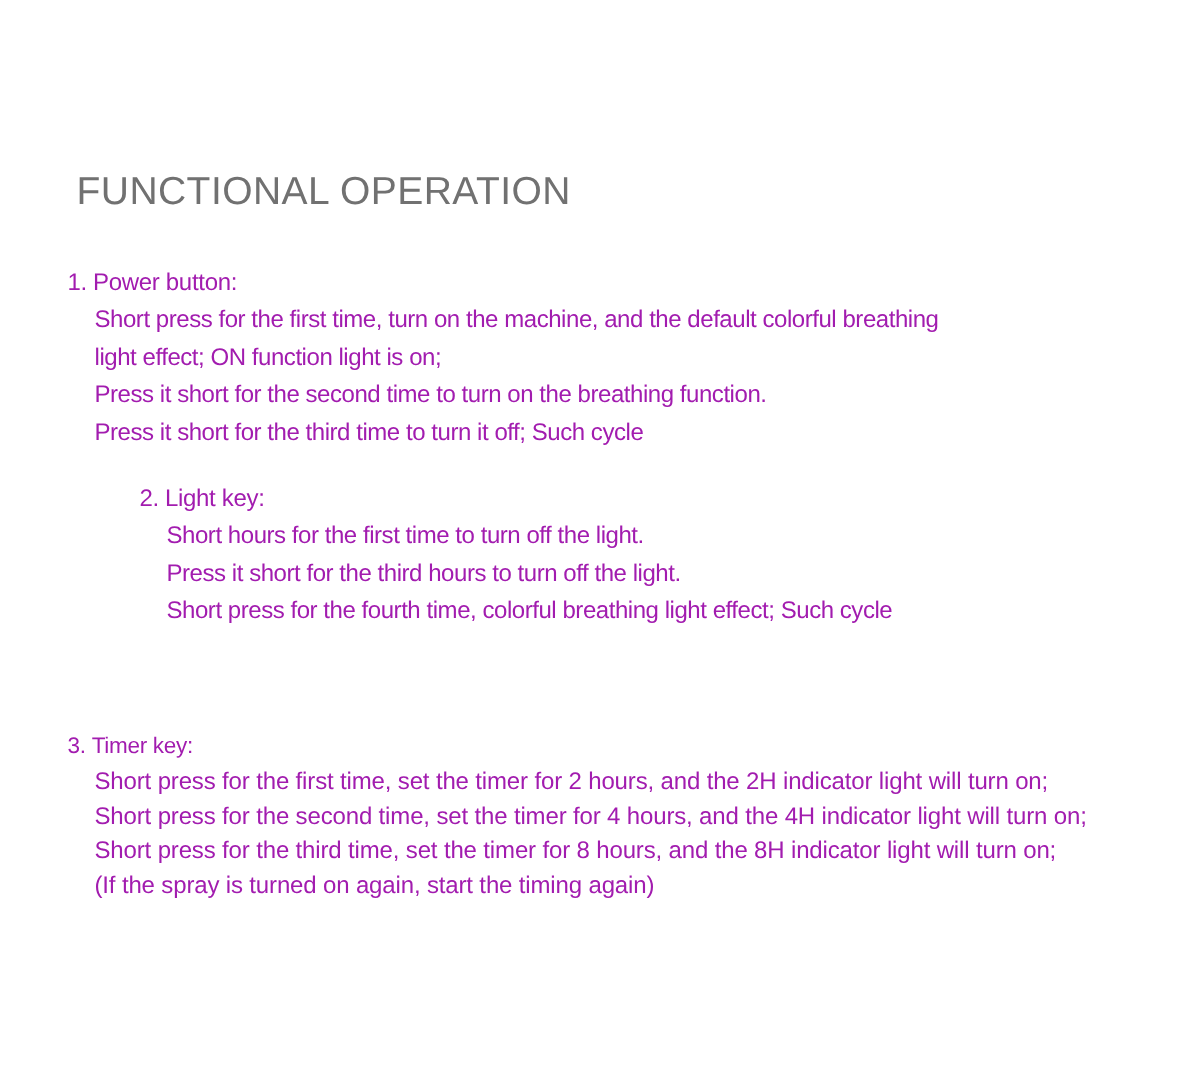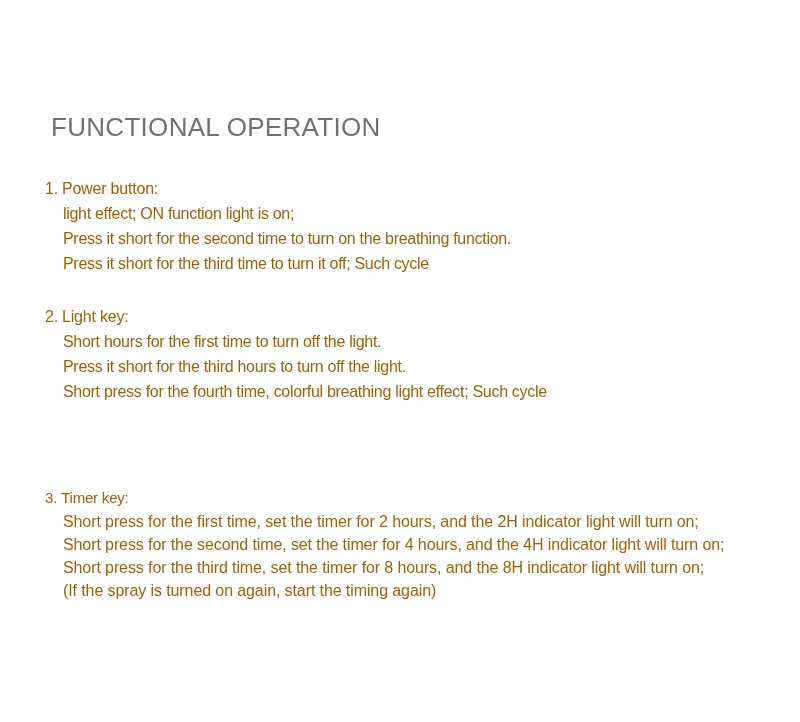--- a/index.html
+++ b/index.html
@@ -23,24 +23,24 @@
     top: 112px;
     font-size: 26px;
     font-weight: 400;
     color: #717171;
     letter-spacing: 0.3px;
     white-space: nowrap;
   }
   .sec {
     position: absolute;
     left: 45px;
-    color: #a16207;
+    color: #a21caf;
   }
   .sec-1 { top: 176px; }
-  .sec-2 { top: 304px; }
+  .sec-2 { top: 320px; margin-left: 48px; }
   .sec-3 { top: 486px; }
   .sec-head {
     font-size: 16px;
     line-height: 25px;
     letter-spacing: -0.2px;
     white-space: nowrap;
   }
   .sec-head .head { margin-left: 4px; }
   .sec-body { margin-left: 18px; }
   .line {
@@ -57,20 +57,21 @@
 
 <div class="page">
 
   <h1 class="title">FUNCTIONAL OPERATION</h1>
 
   <section class="sec sec-1">
     <div class="sec-head">
       <span class="num">1.</span><span class="head">Power button:</span>
     </div>
     <div class="sec-body">
+      <div class="line">Short press for the first time, turn on the machine, and the default colorful breathing</div>
       <div class="line">light effect; ON function light is on;</div>
       <div class="line">Press it short for the second time to turn on the breathing function.</div>
       <div class="line">Press it short for the third time to turn it off; Such cycle</div>
     </div>
   </section>
 
   <section class="sec sec-2">
     <div class="sec-head">
       <span class="num">2.</span><span class="head">Light key:</span>
     </div>

